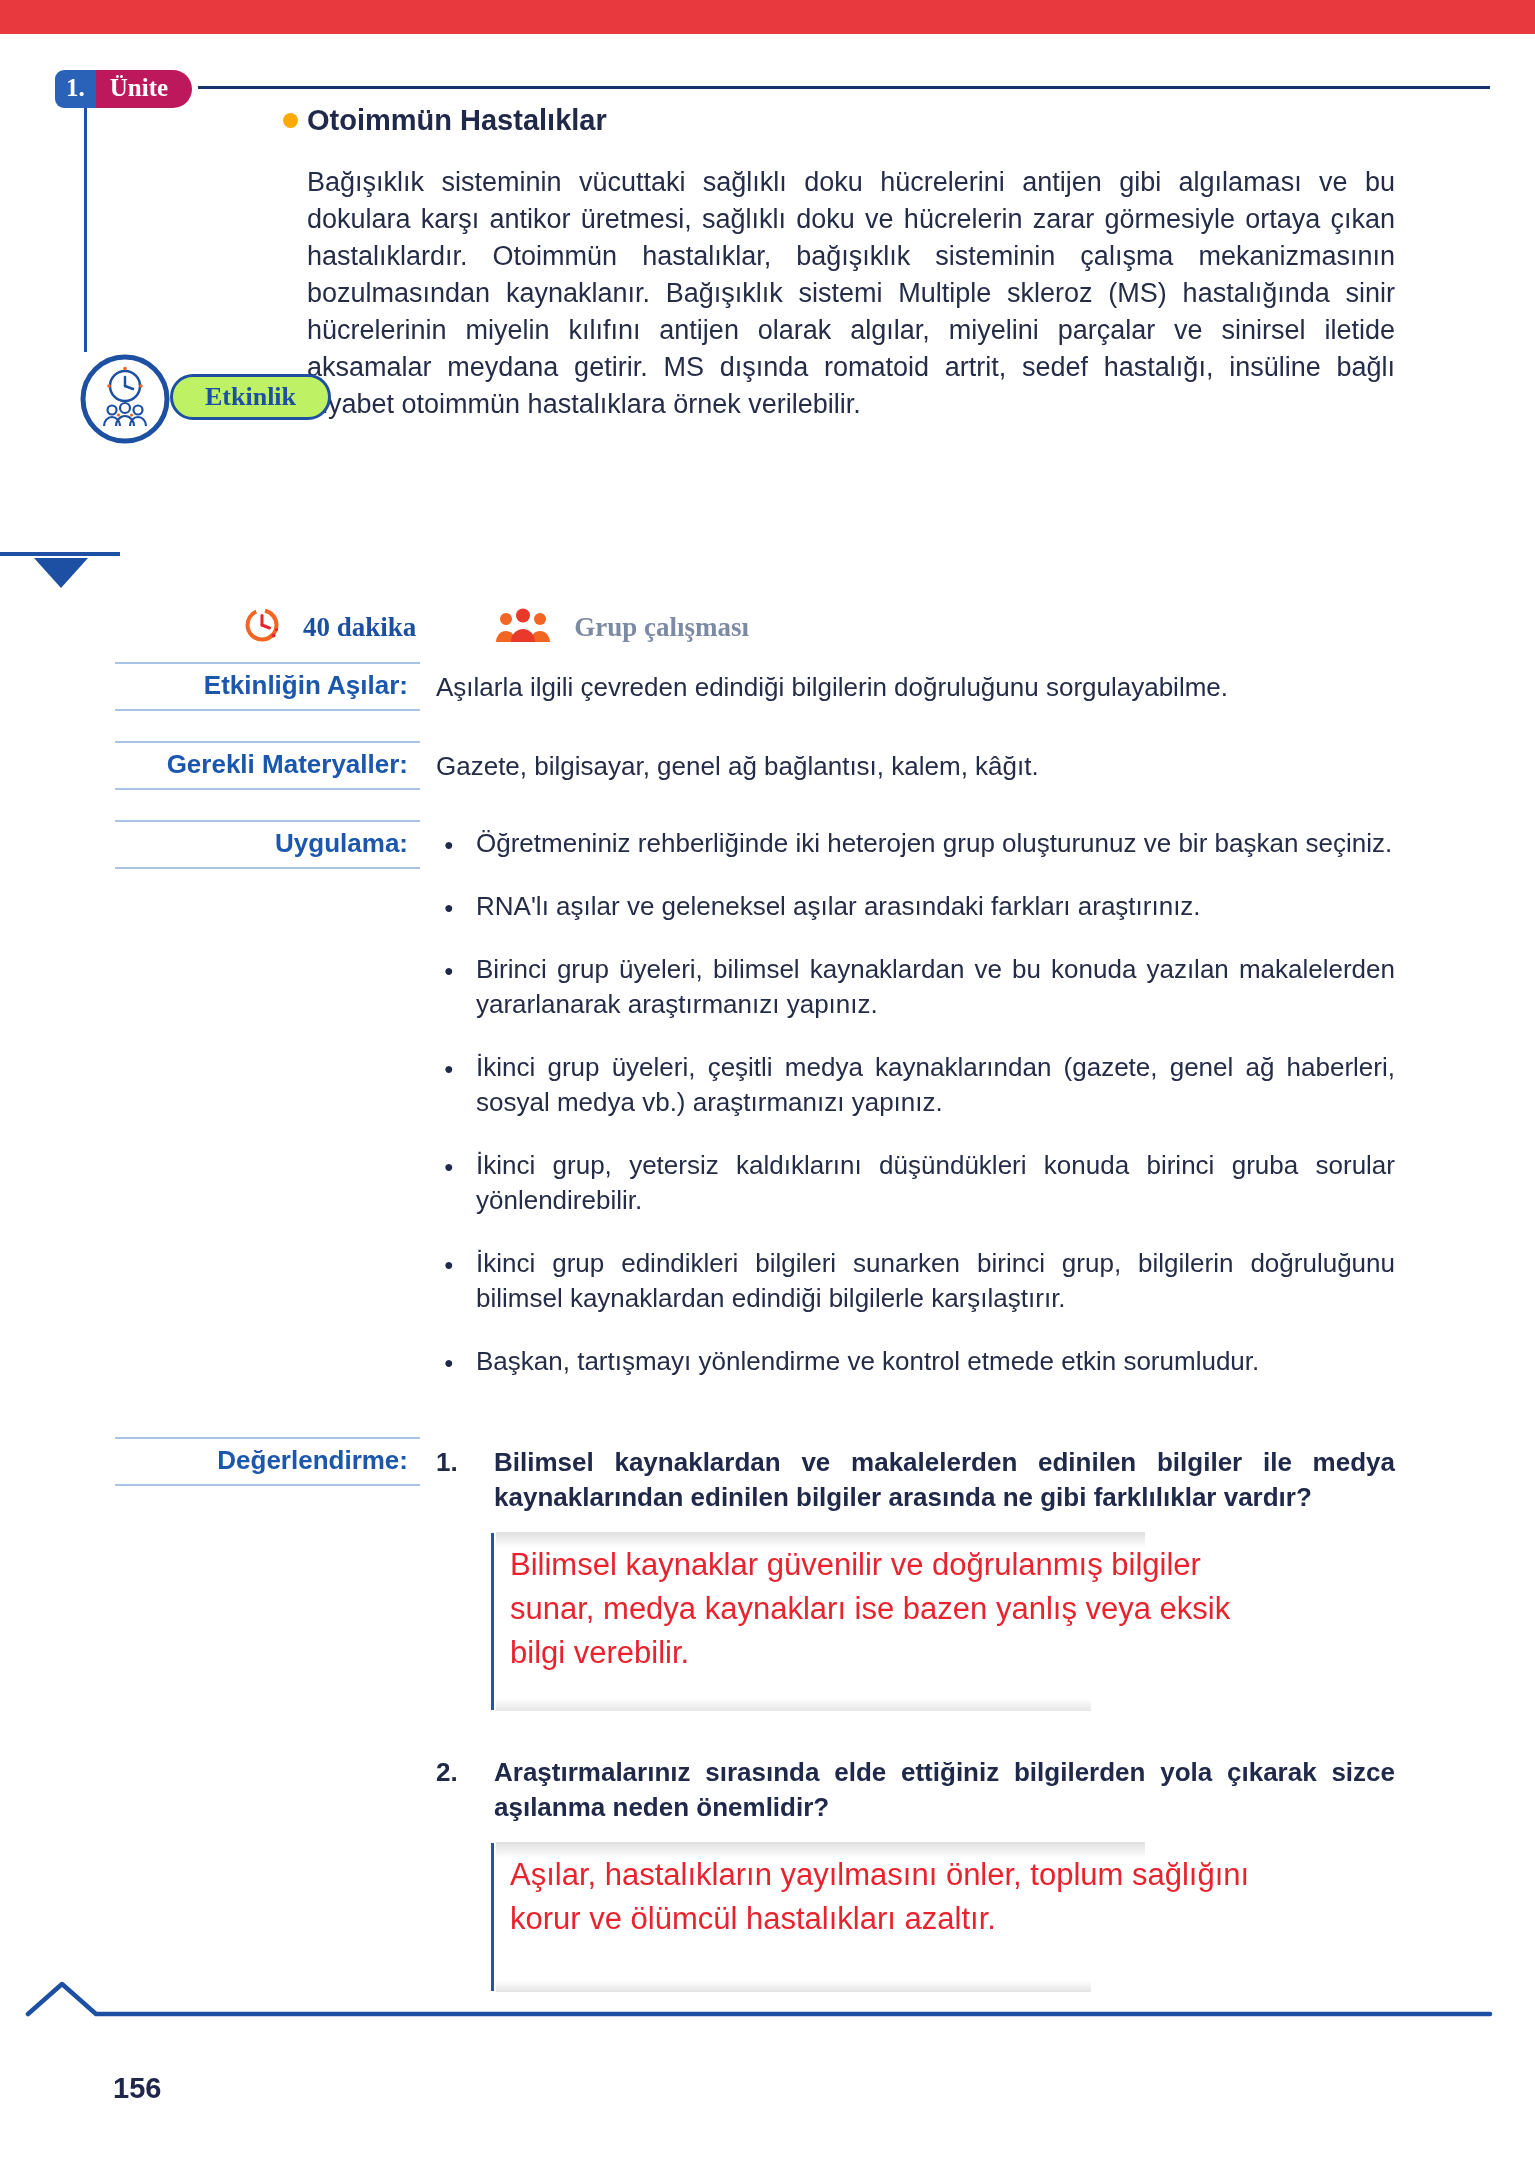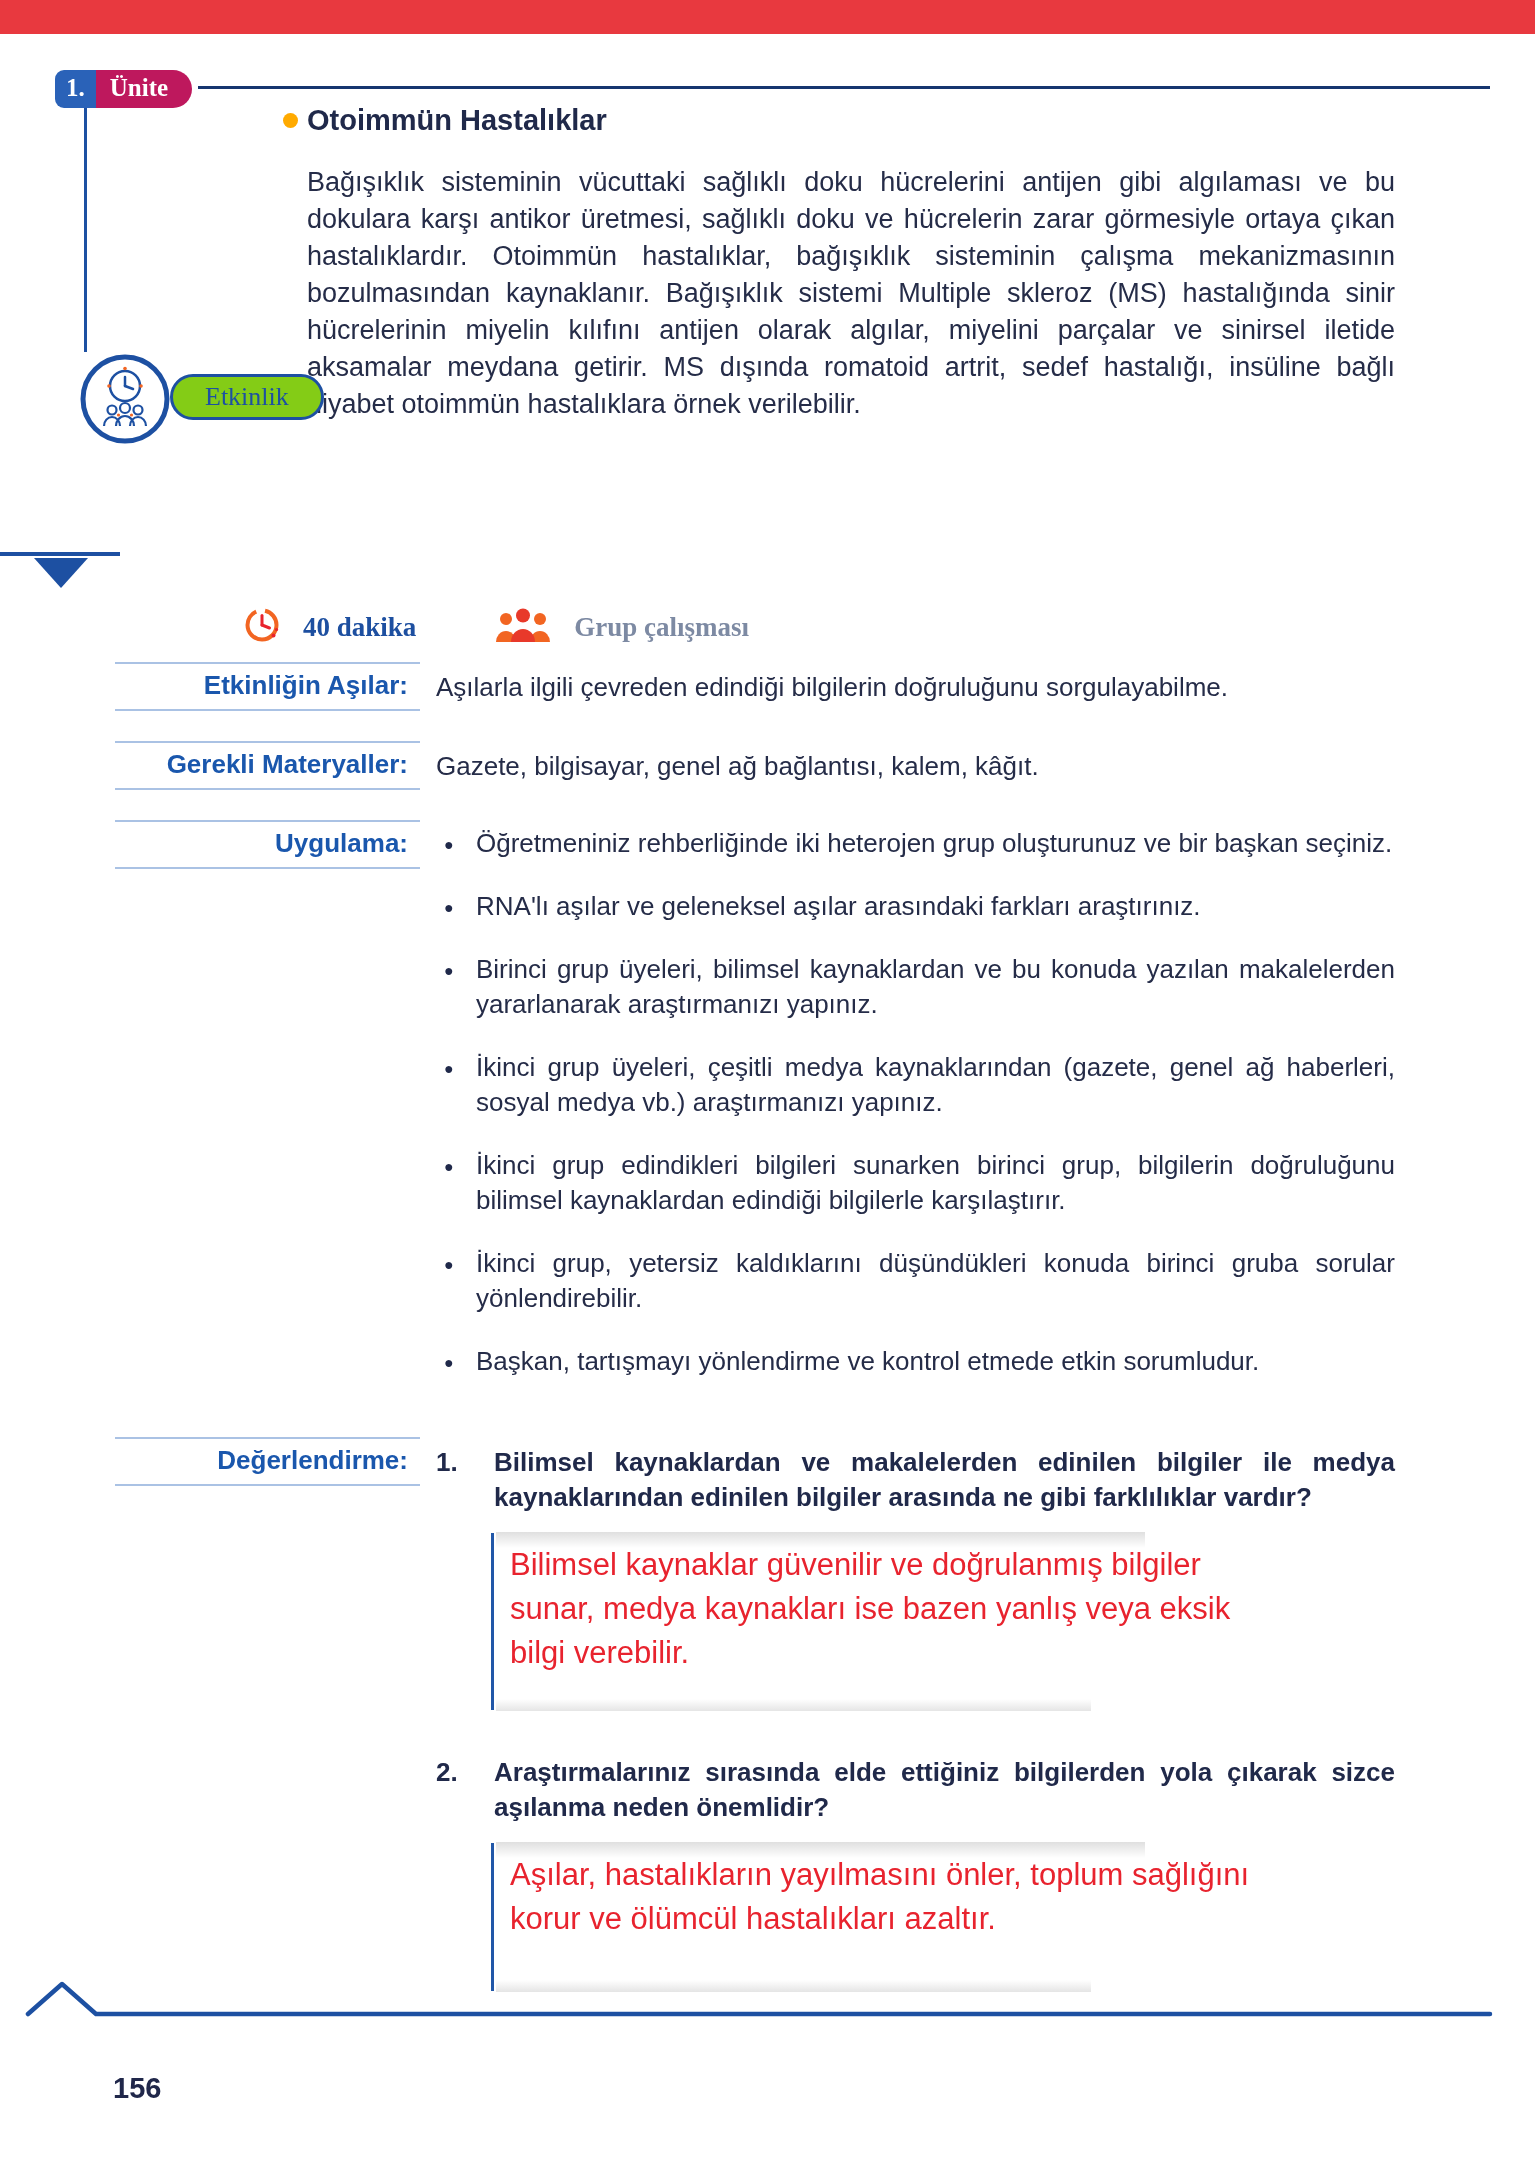--- a/index.html
+++ b/index.html
@@ -54,23 +54,23 @@
     position: absolute; left: -24px; top: 9px;
     width: 15px; height: 15px; border-radius: 50%; background: #ffaa00;
   }
   .intro-text {
     font-size: 27px; line-height: 37px; text-align: justify; color: #252c48;
   }
   
   .etkinlik-icon { position: absolute; left: 78px; top: 352px; width: 94px; height: 94px; z-index: 2; }
   .etkinlik-pill {
     position: absolute; left: 170px; top: 374px; height: 40px;
-    border: 3.5px solid #1d50a2; border-radius: 23px; background: #84cc16;
+    border: 3.5px solid #1d50a2; border-radius: 23px; background: #bef264;
     display: flex; align-items: center; padding: 0 32px;
-    font-family: "Liberation Serif", serif; font-weight: normal; font-size: 26px; color: #1d50a2;
+    font-family: "Liberation Serif", serif; font-weight: bold; font-size: 26px; color: #1d50a2;
   }
   .flourish-line { position: absolute; left: 0; top: 552px; width: 120px; height: 4px; background: #1d50a2; }
   .flourish-tri {
     position: absolute; left: 34px; top: 558px; width: 0; height: 0;
     border-left: 27px solid transparent; border-right: 27px solid transparent;
     border-top: 30px solid #1d50a2;
   }
   
   .meta-row { position: absolute; left: 243px; top: 606px; display: flex; align-items: center; }
   .meta-item { display: flex; align-items: center; gap: 22px; }
@@ -215,22 +215,22 @@
       <div class="row-value">Gazete, bilgisayar, genel ağ bağlantısı, kalem, kâğıt.</div>
     </div>
 
     <div class="form-row">
       <div class="row-label">Uygulama:</div>
       <ul class="bullet-list">
         <li>Öğretmeniniz rehberliğinde iki heterojen grup oluşturunuz ve bir başkan seçiniz.</li>
         <li>RNA'lı aşılar ve geleneksel aşılar arasındaki farkları araştırınız.</li>
         <li>Birinci grup üyeleri, bilimsel kaynaklardan ve bu konuda yazılan makalelerden yararlanarak araştırmanızı yapınız.</li>
         <li>İkinci grup üyeleri, çeşitli medya kaynaklarından (gazete, genel ağ haberleri, sosyal medya vb.) araştırmanızı yapınız.</li>
+        <li>İkinci grup, yetersiz kaldıklarını düşündükleri konuda birinci gruba sorular yönlendirebilir.</li>
         <li>İkinci grup edindikleri bilgileri sunarken birinci grup, bilgilerin doğruluğunu bilimsel kaynaklardan edindiği bilgilerle karşılaştırır.</li>
-        <li>İkinci grup, yetersiz kaldıklarını düşündükleri konuda birinci gruba sorular yönlendirebilir.</li>
         <li>Başkan, tartışmayı yönlendirme ve kontrol etmede etkin sorumludur.</li>
       </ul>
     </div>
 
     <div class="form-row">
       <div class="row-label">Değerlendirme:</div>
       <div class="row-value">
 
         <div class="question">
           <div class="q-num">1.</div>

